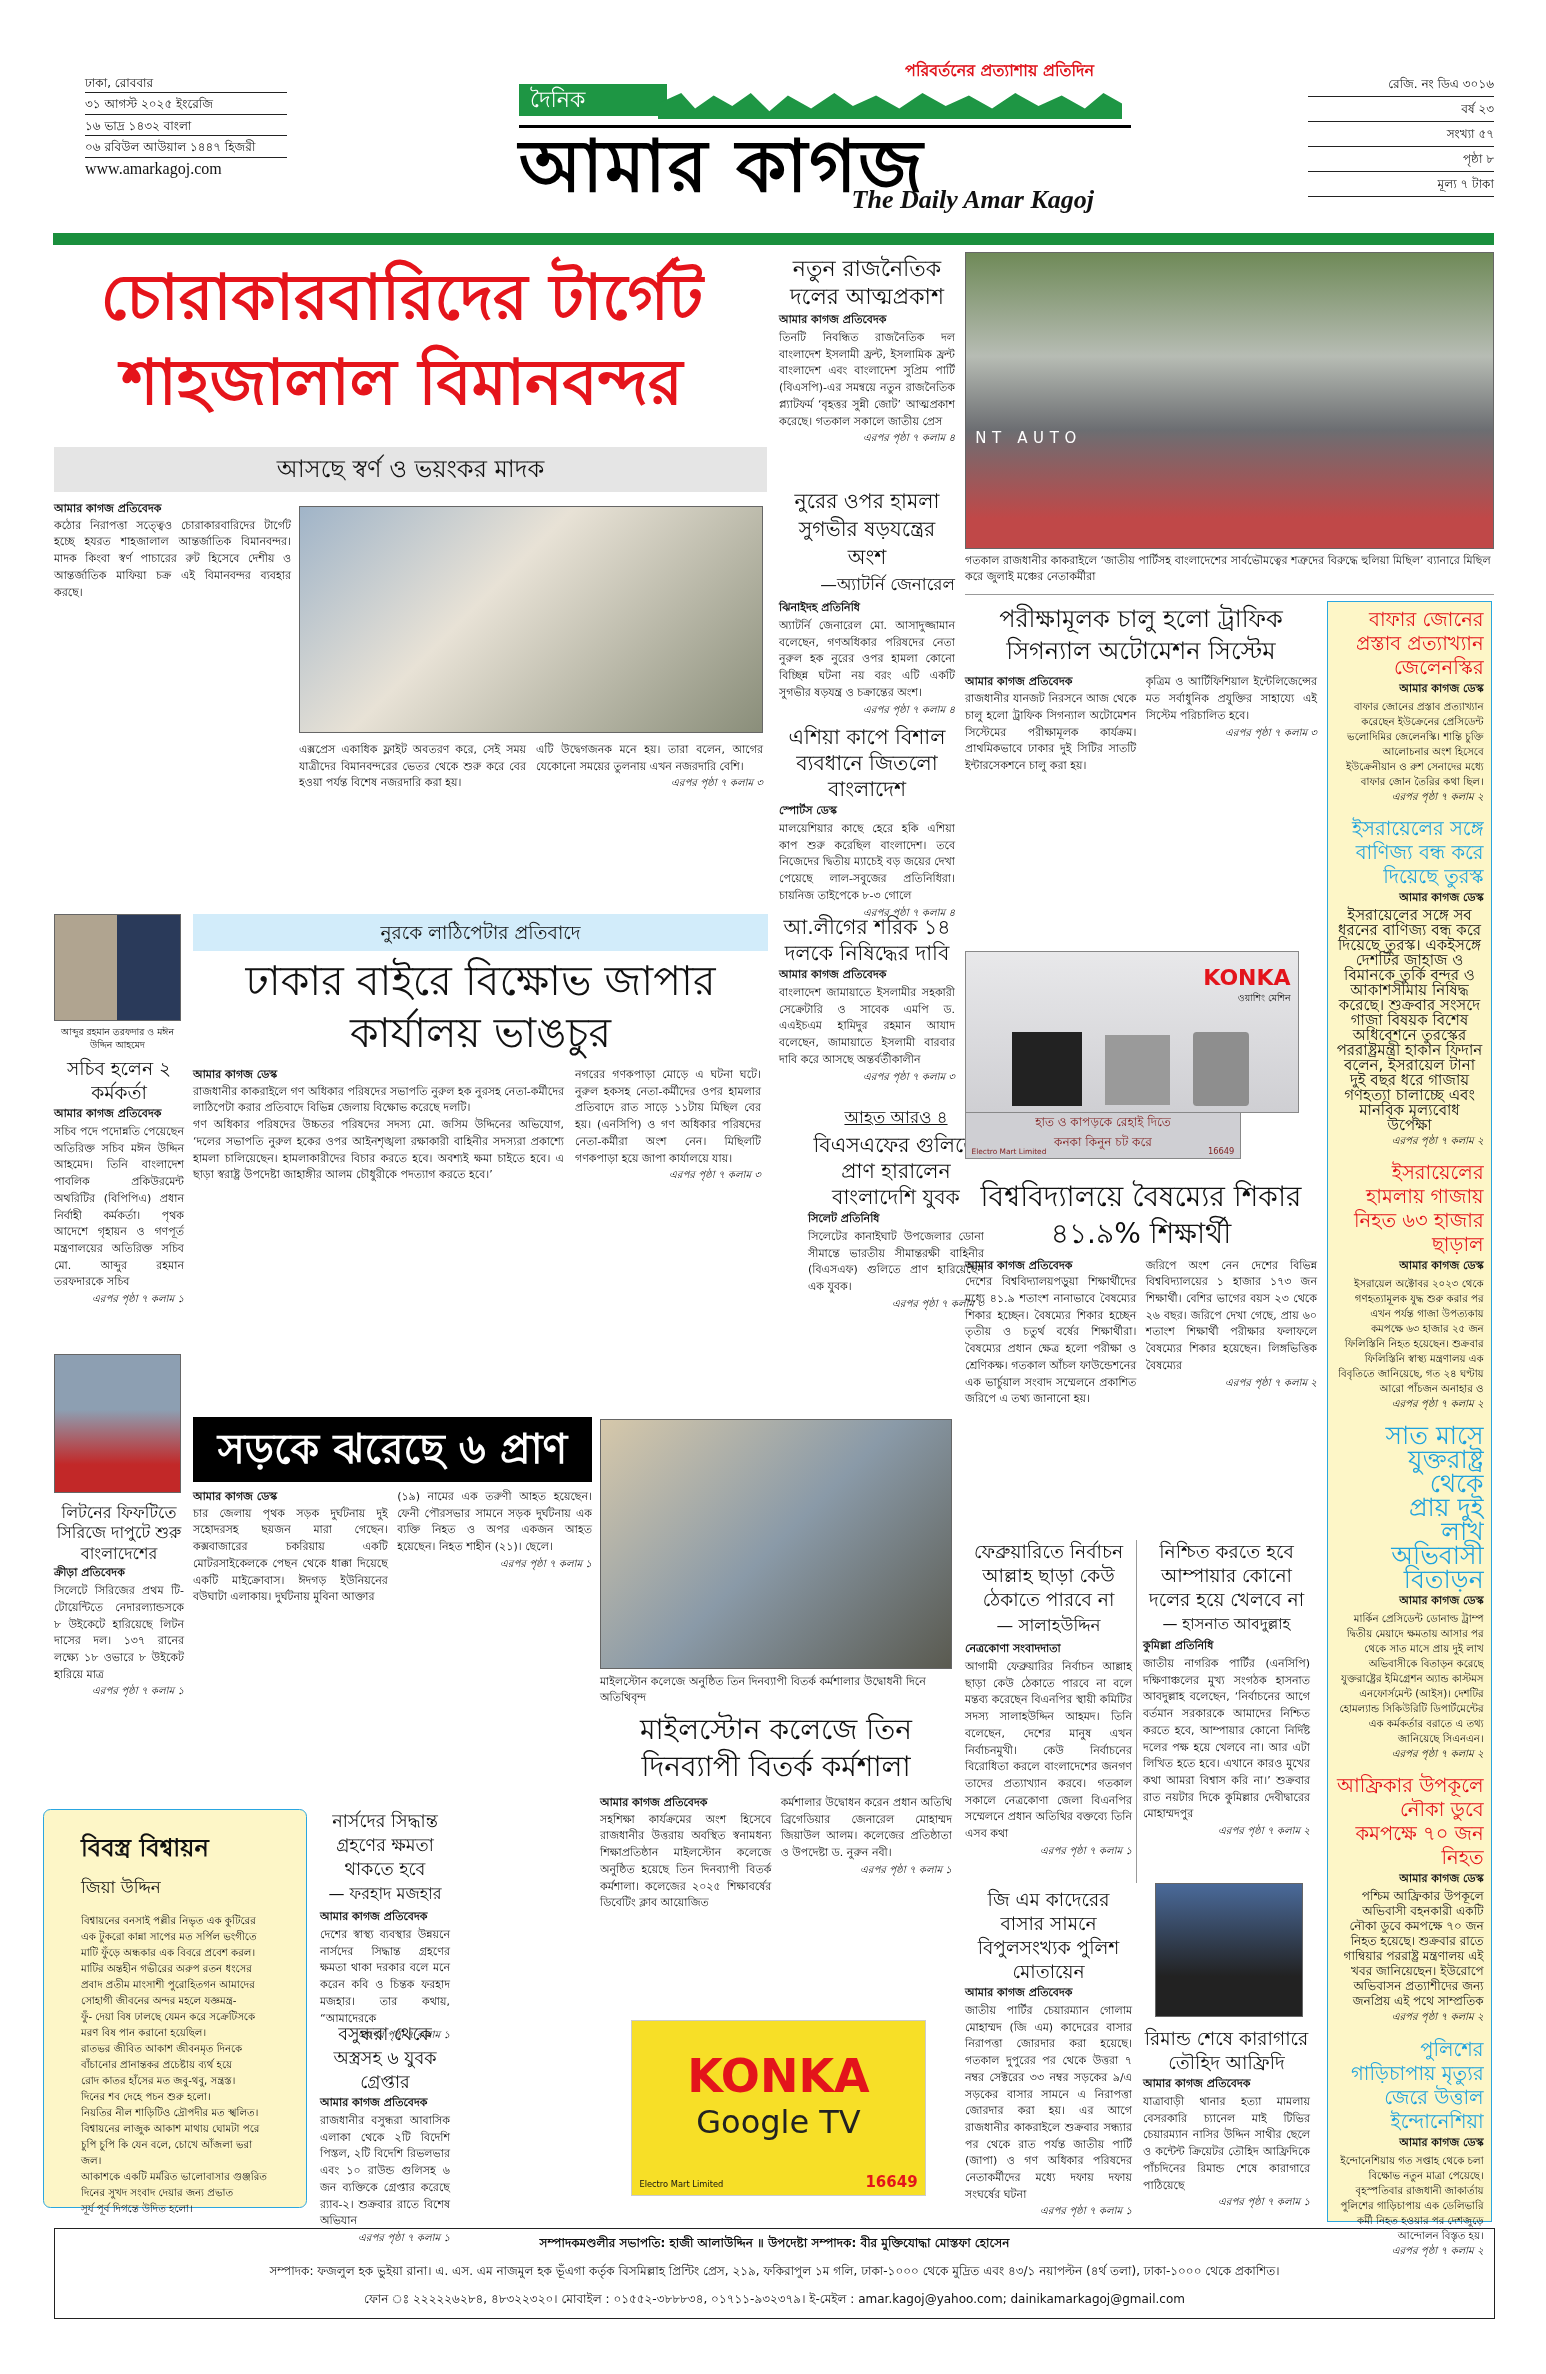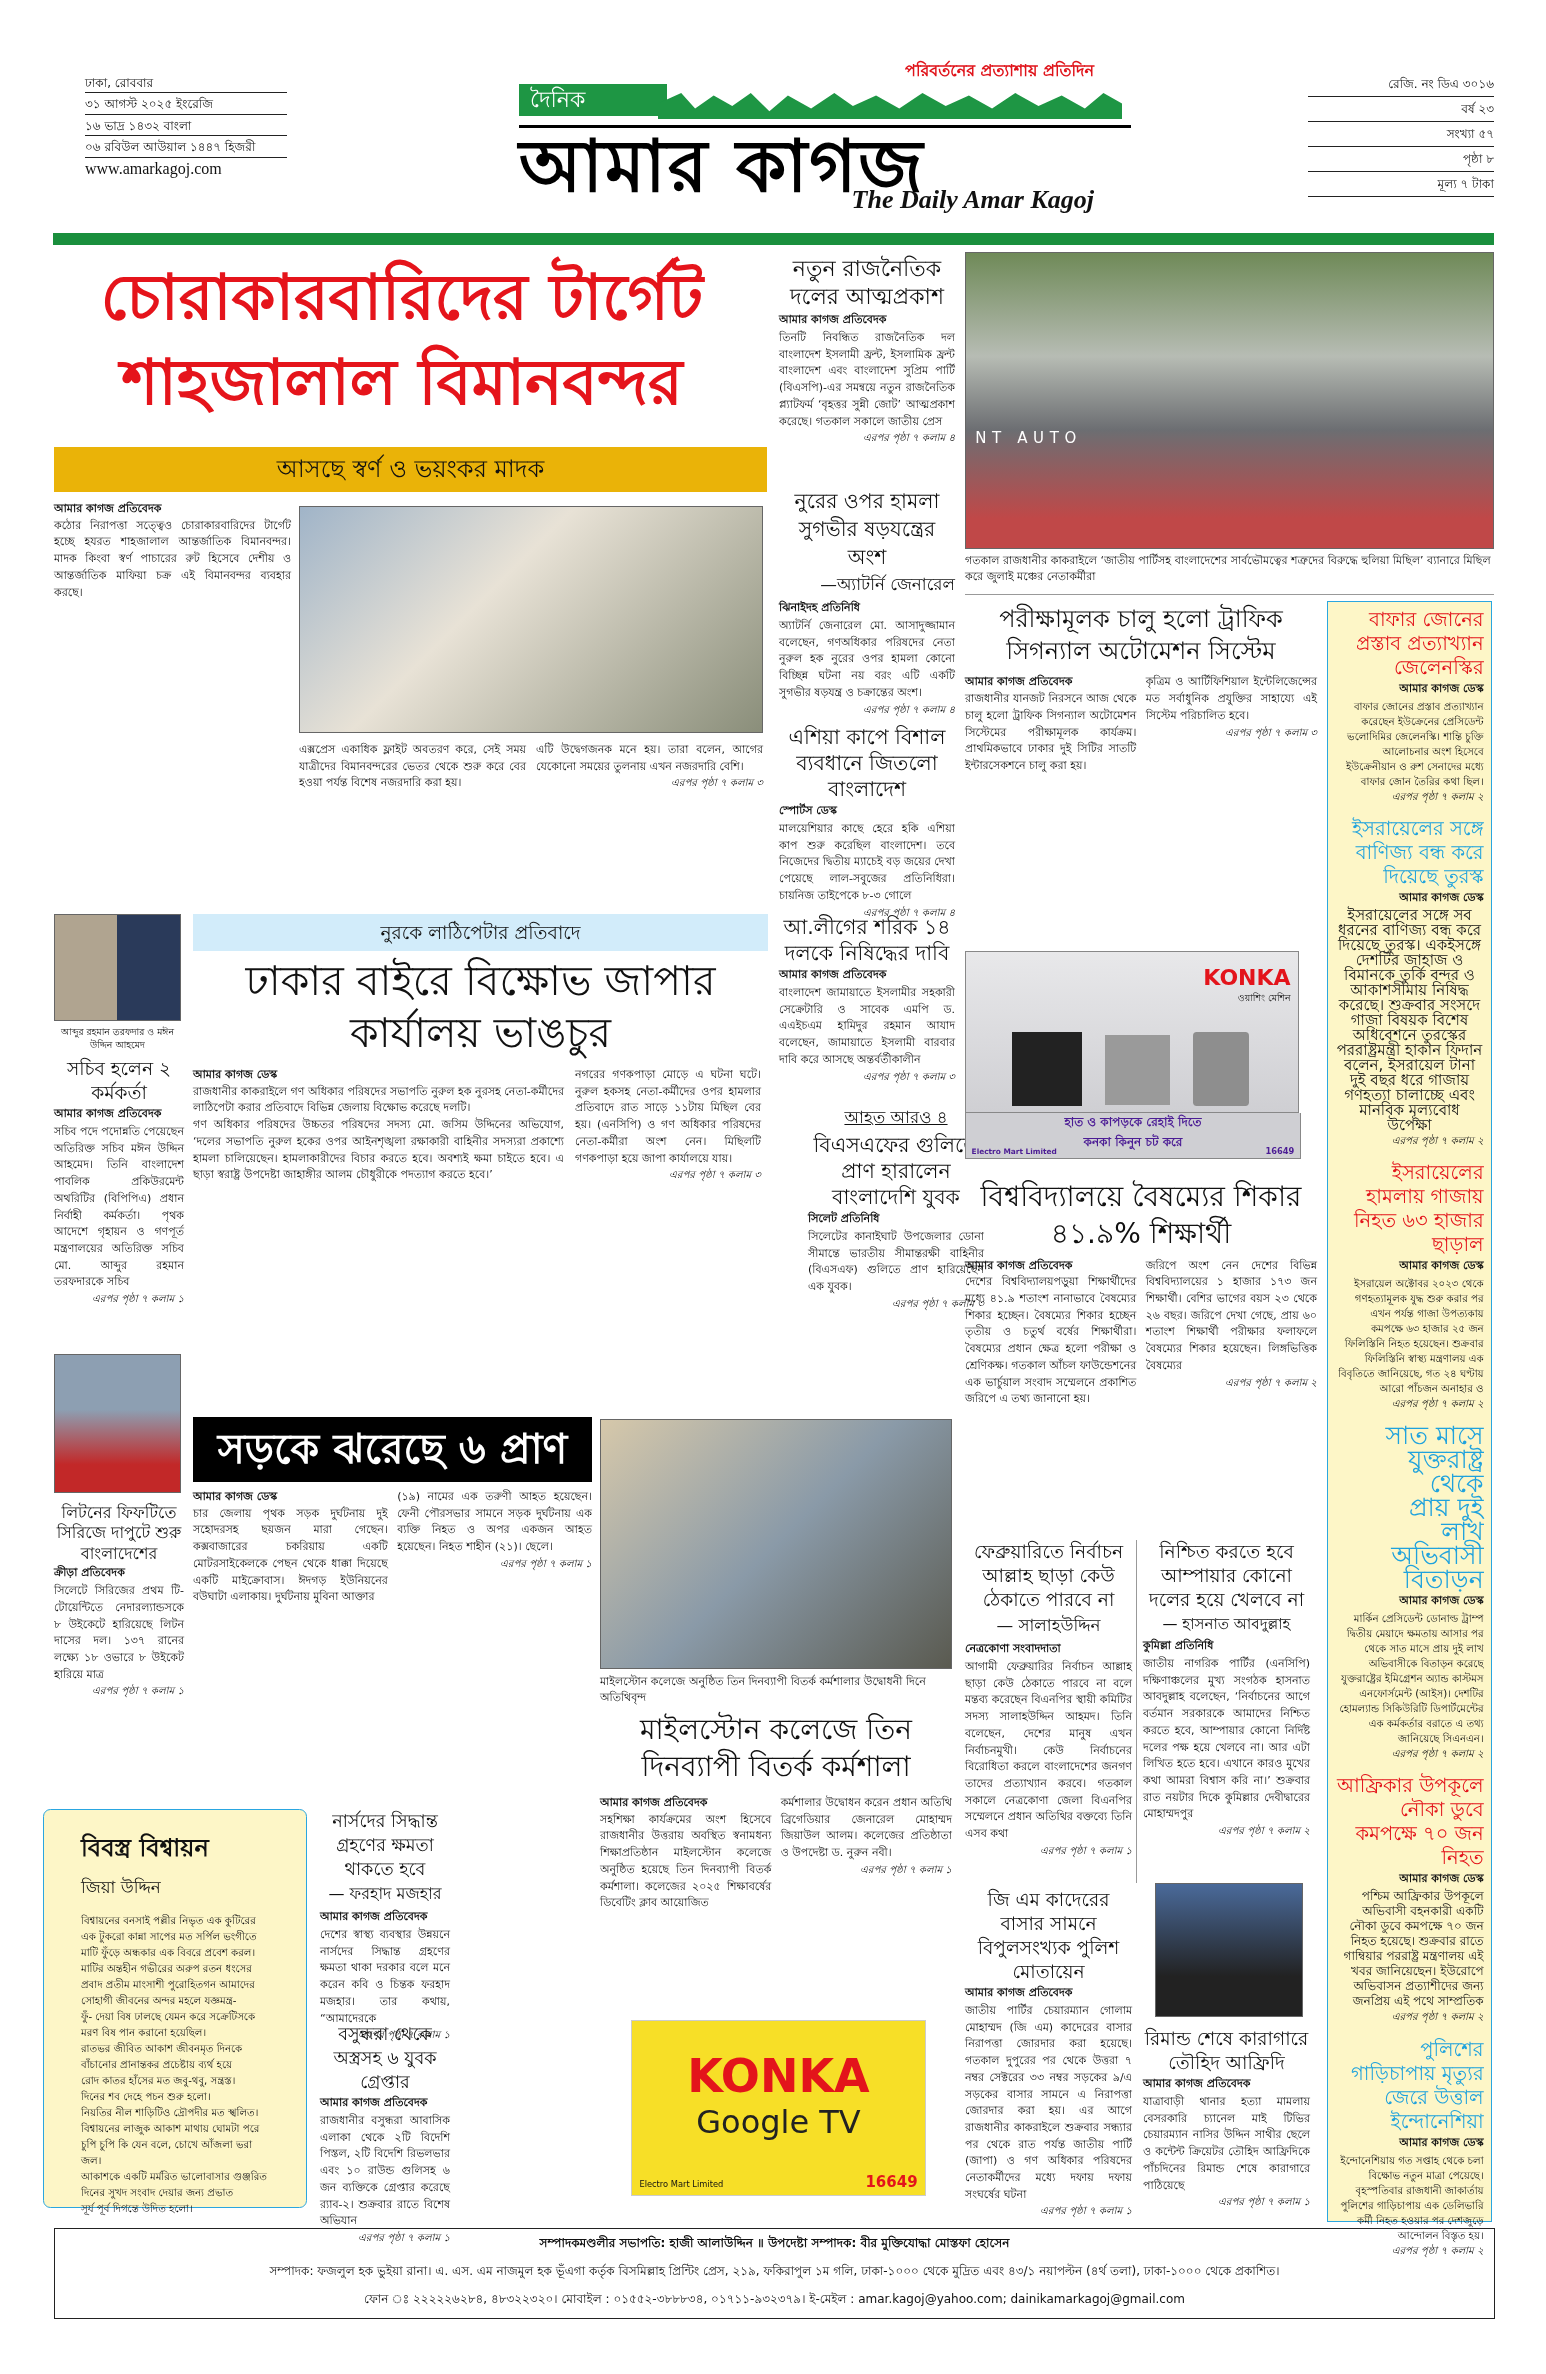--- a/index.html
+++ b/index.html
@@ -11,21 +11,21 @@
 .mast-right{left:1308px;top:72px;width:186px;font-size:12px;line-height:24px;text-align:right}
 .mast-right div{border-bottom:1.9px solid #222}
 .logo{left:519px;top:56px;width:612px;height:172px}
 .tagline{position:absolute;right:37px;top:1.9px;color:#e0141b;font-weight:bold;font-size:16px}
 .dainik{position:absolute;left:0;top:28px;width:148px;height:32px;background:#1e9644;color:#fff;font-size:22px;padding-left:11px;line-height:32px}
 .grass{position:absolute;left:139px;top:37px;width:464px;height:26px;background:#1e9644;clip-path:polygon(0 100%,0 40%,5% 0,8% 60%,12% 10%,16% 50%,20% 0,24% 70%,28% 10%,33% 60%,38% 0,42% 50%,47% 10%,52% 60%,57% 0,62% 50%,67% 10%,72% 60%,77% 0,82% 50%,87% 10%,92% 60%,96% 0,100% 40%,100% 100%)}
 .logotext{position:absolute;left:0;top:69px;width:612px;font-size:72px;font-weight:bold;letter-spacing:1.9px;color:#000;line-height:76px;border-top:3.7px solid #000}
 .eng{position:absolute;right:37px;bottom:13px;font-family:"Liberation Serif",serif;font-weight:bold;font-style:italic;font-size:26px}
 .greenbar{left:53px;top:233px;width:1441px;height:12px;background:#1a8f3d}
 .lead{left:37px;top:255px;width:730px;text-align:center;color:#e5141b;font-weight:bold;font-size:63px;line-height:85px}
-.sub-band{left:54px;top:447px;width:713px;height:45px;background:#eab308;text-align:center;font-size:24px;line-height:45px}
+.sub-band{left:54px;top:447px;width:713px;height:45px;background:#e5e5e5;text-align:center;font-size:24px;line-height:45px}
 .col{font-size:11px;line-height:16.7px;text-align:justify}
 .byline{font-weight:bold;font-size:11px}
 .cont{text-align:right;font-style:italic;font-size:10.2px}
 .hd{font-weight:normal;text-align:center}
 .photo{background:linear-gradient(135deg,#a0b4c8,#e8e2d6 40%,#8a8e7a);border:0.9px solid #666}
 .cap{font-size:11px;line-height:16px}
 .box-world{left:1327px;top:601px;width:165px;height:1621px;background:#fdf6c7;border:1.9px solid #2aa6e0}
 .box-world .item{padding:5.6px 7.4px}
 .red{color:#e3141b}.blue{color:#1fa2dd}
 .vline{background:#999;width:0.9px}
@@ -130,21 +130,21 @@
   <div class="cont">এরপর পৃষ্ঠা ৭ কলাম ৩</div>
 </div>
 
 <div class="abs" style="left:965px;top:951px;width:334px;height:162px;background:linear-gradient(180deg,#e8e8ea,#cfcfd3);border:0.9px solid #888">
   <div style="position:absolute;right:7.4px;top:13px;color:#e3141b;font-weight:bold;font-size:22px">KONKA</div>
   <div style="position:absolute;right:7.4px;top:39px;font-size:9.3px">ওয়াশিং মেশিন</div>
   <div style="position:absolute;left:46px;top:80px;width:70px;height:74px;background:#222"></div>
   <div style="position:absolute;left:139px;top:83px;width:65px;height:70px;background:#9a9a9a"></div>
   <div style="position:absolute;left:227px;top:80px;width:56px;height:74px;background:#8e8e8e;border-radius:3.7px"></div>
 </div>
-<div class="abs" style="left:965px;top:1113px;width:336px;height:46px;background:#cfcfd3;border:0.9px solid #888;border-top:none;text-align:center;font-size:12px;color:#4c1d95;font-weight:bold">
+<div class="abs" style="left:965px;top:1113px;width:276px;height:46px;background:#cfcfd3;border:0.9px solid #888;border-top:none;text-align:center;font-size:12px;color:#7f1d1d;font-weight:normal">
   <div>হাত ও কাপড়কে রেহাই দিতে</div>
   <div>কনকা কিনুন চট করে</div>
   <span style="position:absolute;left:5.6px;bottom:1.9px;font-size:7.4px">Electro Mart Limited</span>
   <span style="position:absolute;right:5.6px;bottom:1.9px;font-size:8.3px">16649</span>
 </div>
 
 <div class="abs" style="left:965px;top:1178px;width:352px">
   <div class="hd" style="font-size:28px;line-height:37px">বিশ্ববিদ্যালয়ে বৈষম্যের শিকার ৪১.৯% শিক্ষার্থী</div>
   <div style="display:flex;gap:9.3px;margin-top:5.6px">
     <div class="col" style="width:172px">

